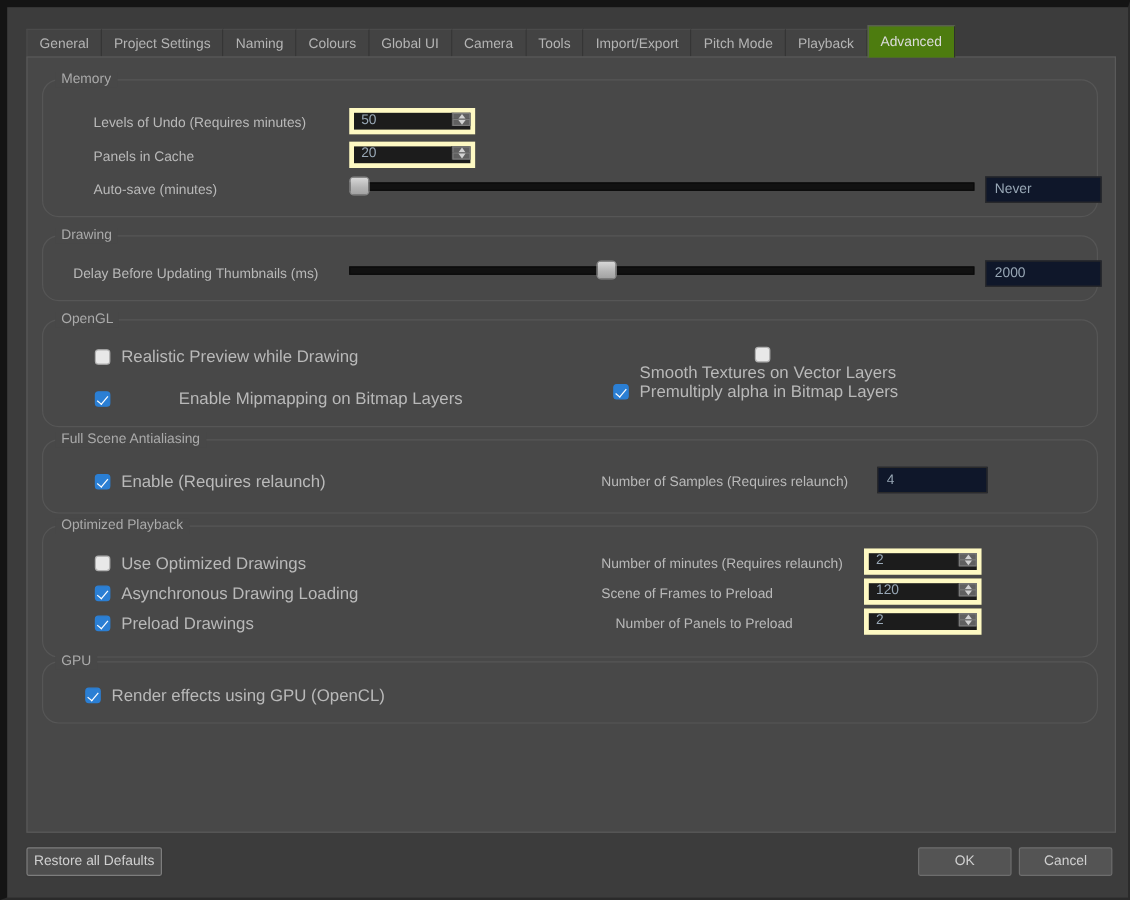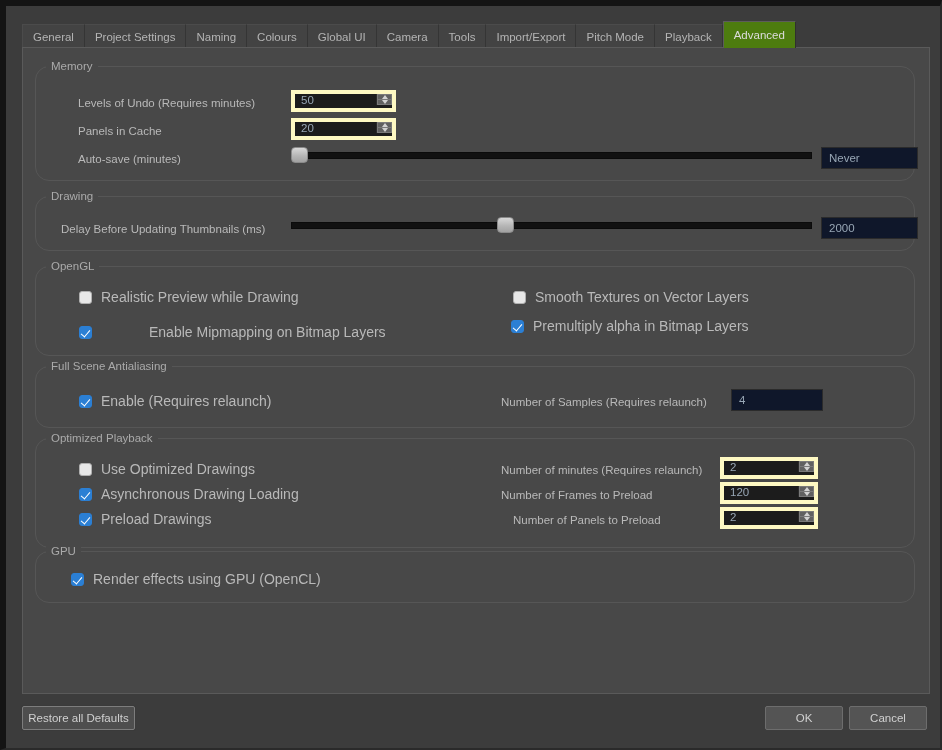--- a/index.html
+++ b/index.html
@@ -311,21 +311,21 @@
       <div class="field" style="left:785px; top:20px; width:97px;">2000</div>
     </div>
 
     <div class="group" style="left:12px; top:218px; width:880px; height:90px;">
       <div class="group-title">OpenGL</div>
 
       <div class="cb" style="left:43px; top:22px;">
         <span class="box"></span>
         <span class="cbl">Realistic Preview while Drawing</span>
       </div>
-      <div class="cb" style="left:477px; top:22px;">
+      <div class="cb" style="left:488px; top:22px;flex-direction:column;">
         <span class="box"></span>
         <span class="cbl">Smooth Textures on Vector Layers</span>
       </div>
       <div class="cb on" style="left:43px; top:57px;gap:48px;">
         <span class="box"></span>
         <span class="cbl">Enable Mipmapping on Bitmap Layers</span>
       </div>
       <div class="cb on" style="left:475px; top:51px;">
         <span class="box"></span>
         <span class="cbl">Premultiply alpha in Bitmap Layers</span>
@@ -365,21 +365,21 @@
         <div class="btns">
           <div>
               <span class="arrow-up"></span>
             </div>
           <div>
               <span class="arrow-down"></span>
             </div>
         </div>
       </div>
 
-      <div class="lbl" style="left:465px; top:49px;">Number of Frames to Preload</div>
+      <div class="lbl" style="left:465px; top:49px;">Scene of Frames to Preload</div>
       <div class="spin" style="left:684px; top:43px; width:98px;">
         <div class="val">120</div>
         <div class="btns">
           <div>
               <span class="arrow-up"></span>
             </div>
           <div>
               <span class="arrow-down"></span>
             </div>
         </div>

